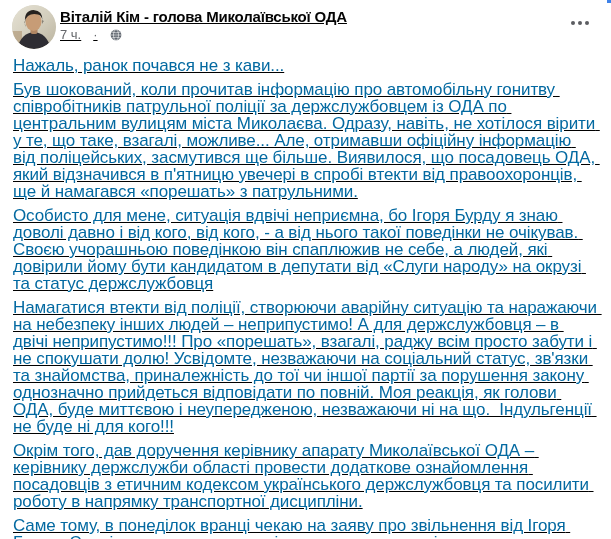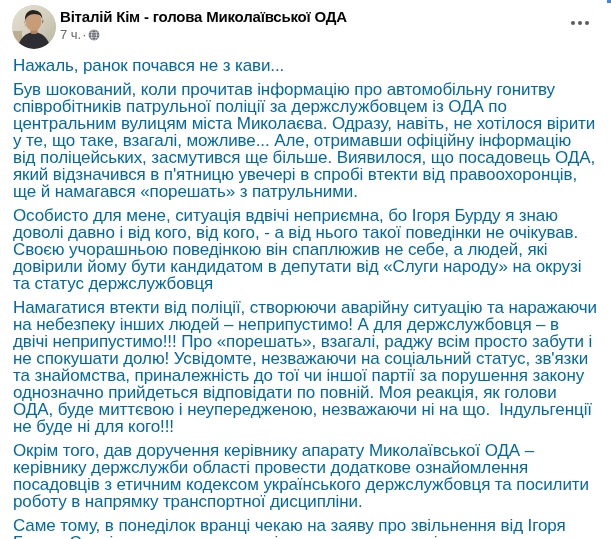--- a/index.html
+++ b/index.html
@@ -12,20 +12,21 @@
     background: #ffffff;
     font-family: "Liberation Sans", "DejaVu Sans", sans-serif;
     position: relative;
     overflow: hidden;
   }
   .post {
     width: 611px;
     height: 382px;
     background: #ffffff;
     position: relative;
+    text-decoration: underline;
   }
   .post-header {
     display: flex;
     align-items: flex-start;
     padding: 5px 16px 0 12px;
     position: relative;
     height: 44px;
   }
   .avatar-wrap {
     width: 44px;
@@ -50,21 +51,21 @@
     cursor: pointer;
     white-space: nowrap;
   }
   .meta-row {
     display: flex;
     align-items: center;
     margin-top: 2px;
     color: #65676b;
     font-size: 13px;
     line-height: 13px;
-    gap: 1px;
+    gap: 12px;
   }
   .meta-sep {
     font-size: 13px;
     color: #65676b;
   }
   .globe {
     display: inline-block;
     width: 12px;
     height: 12px;
     margin-top: 1px;

